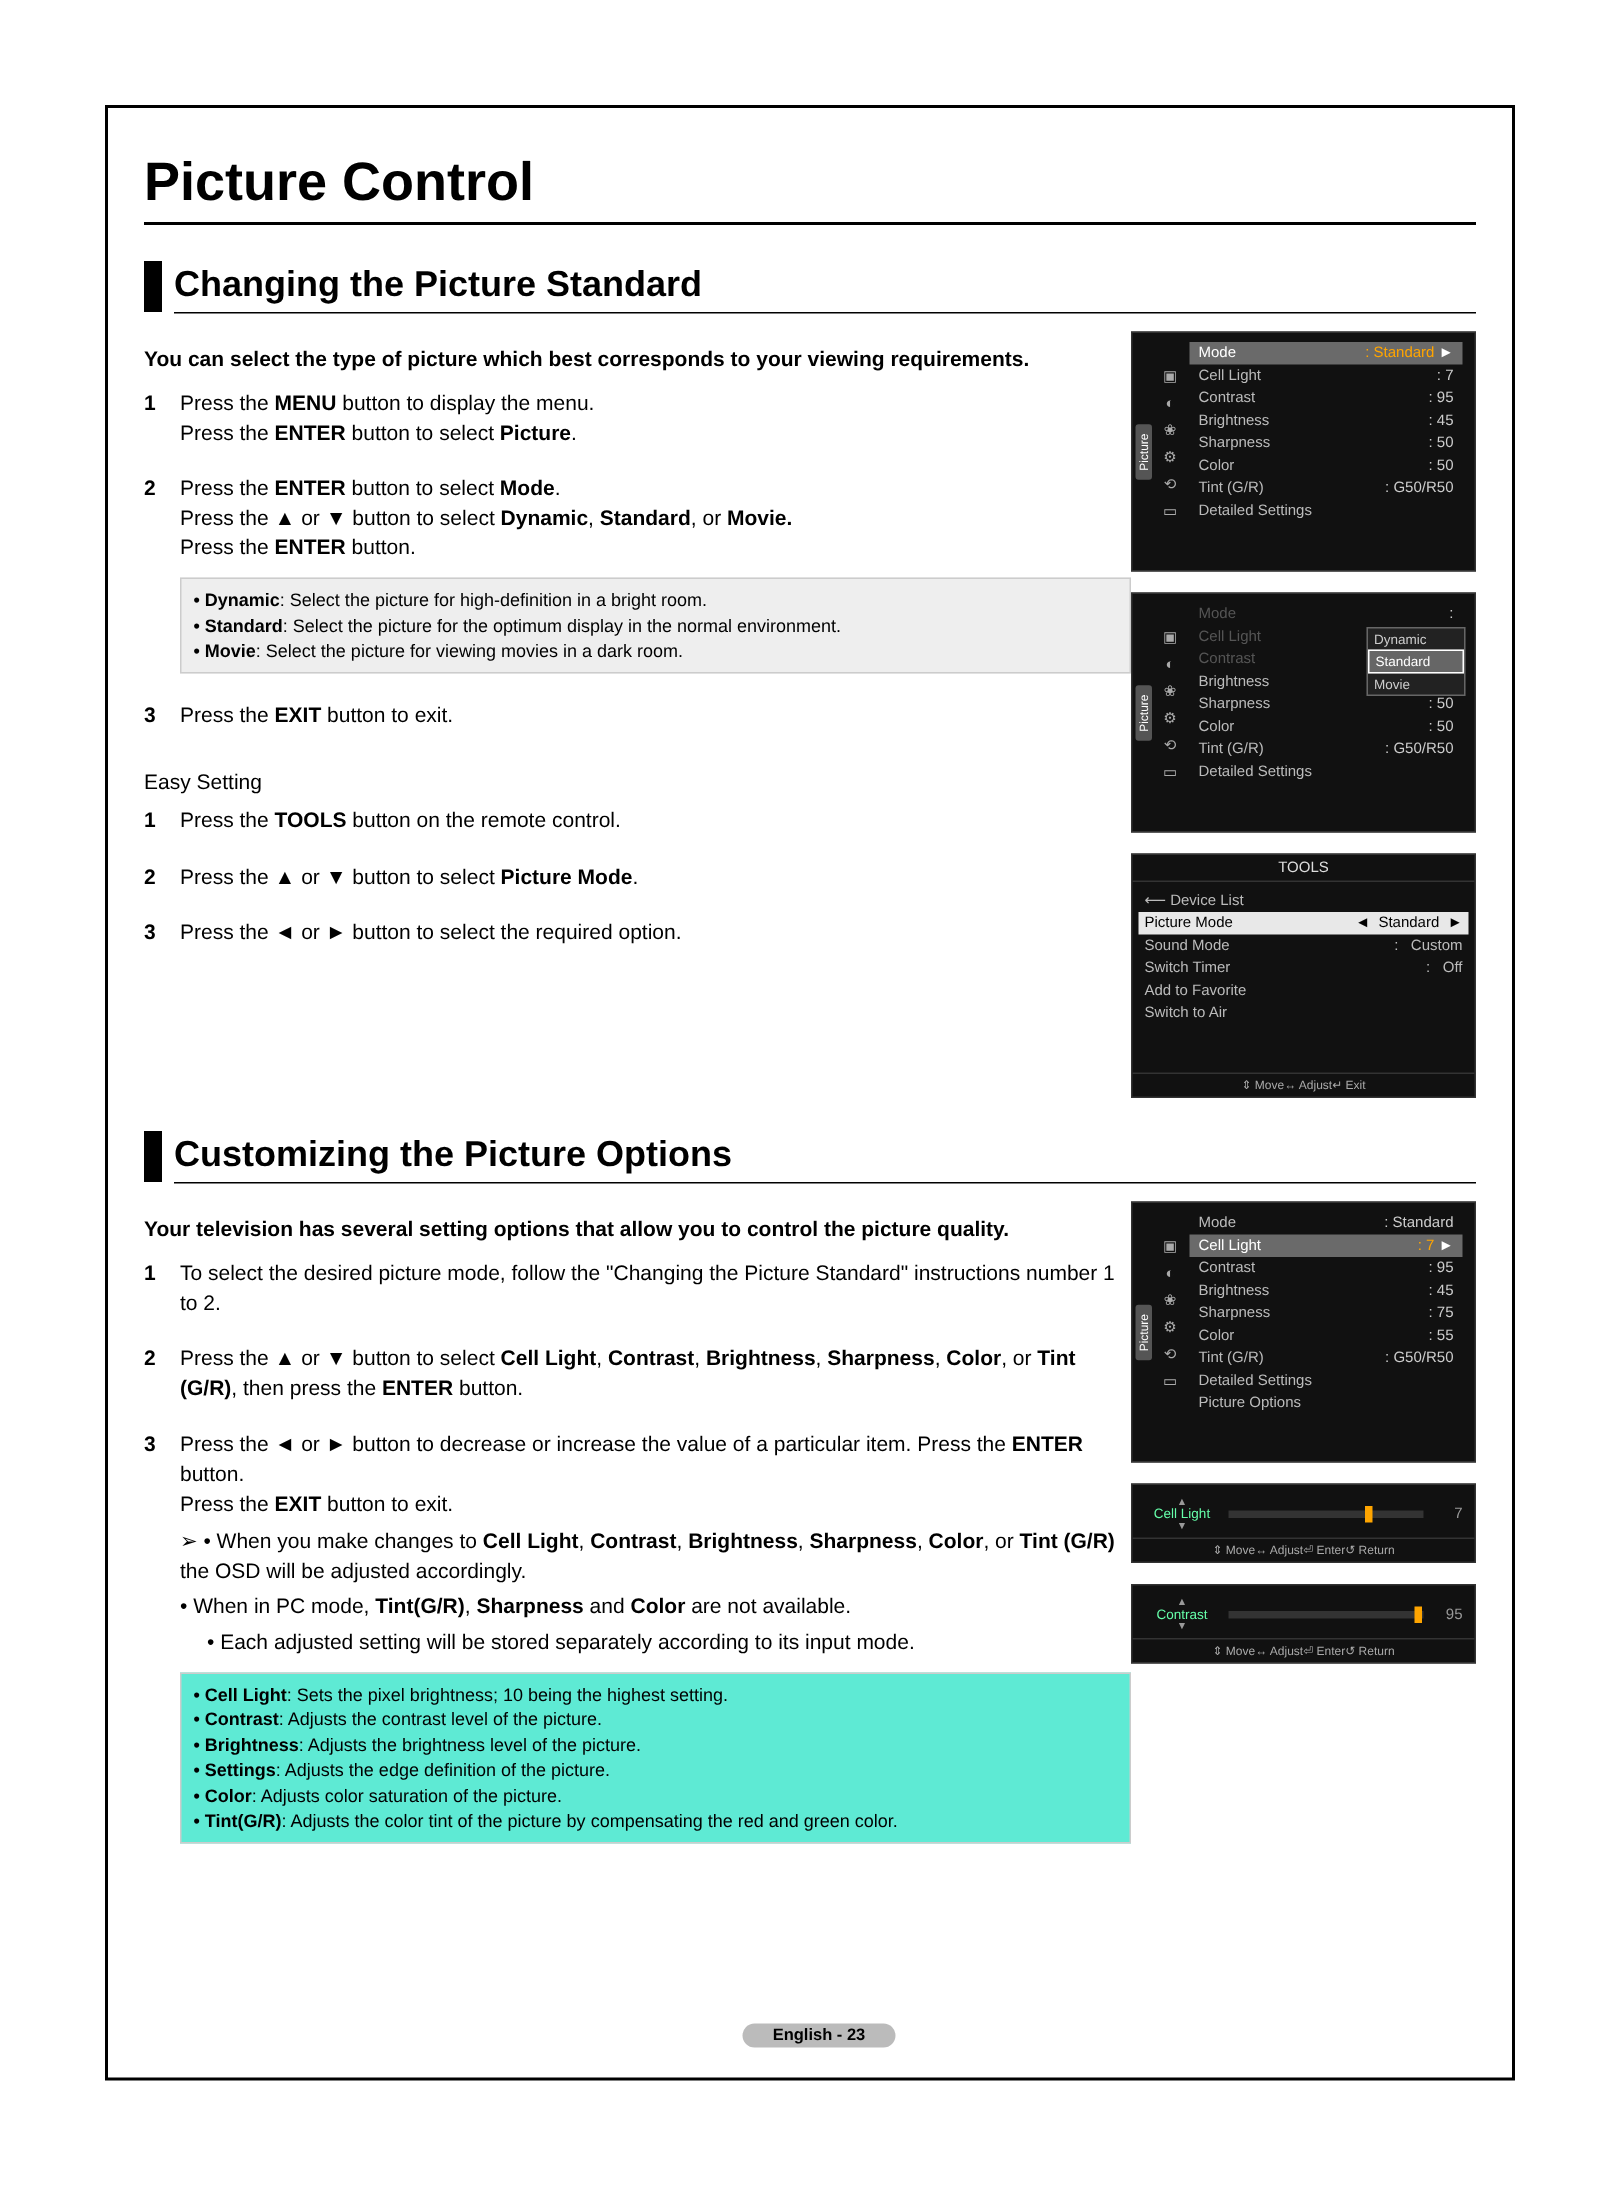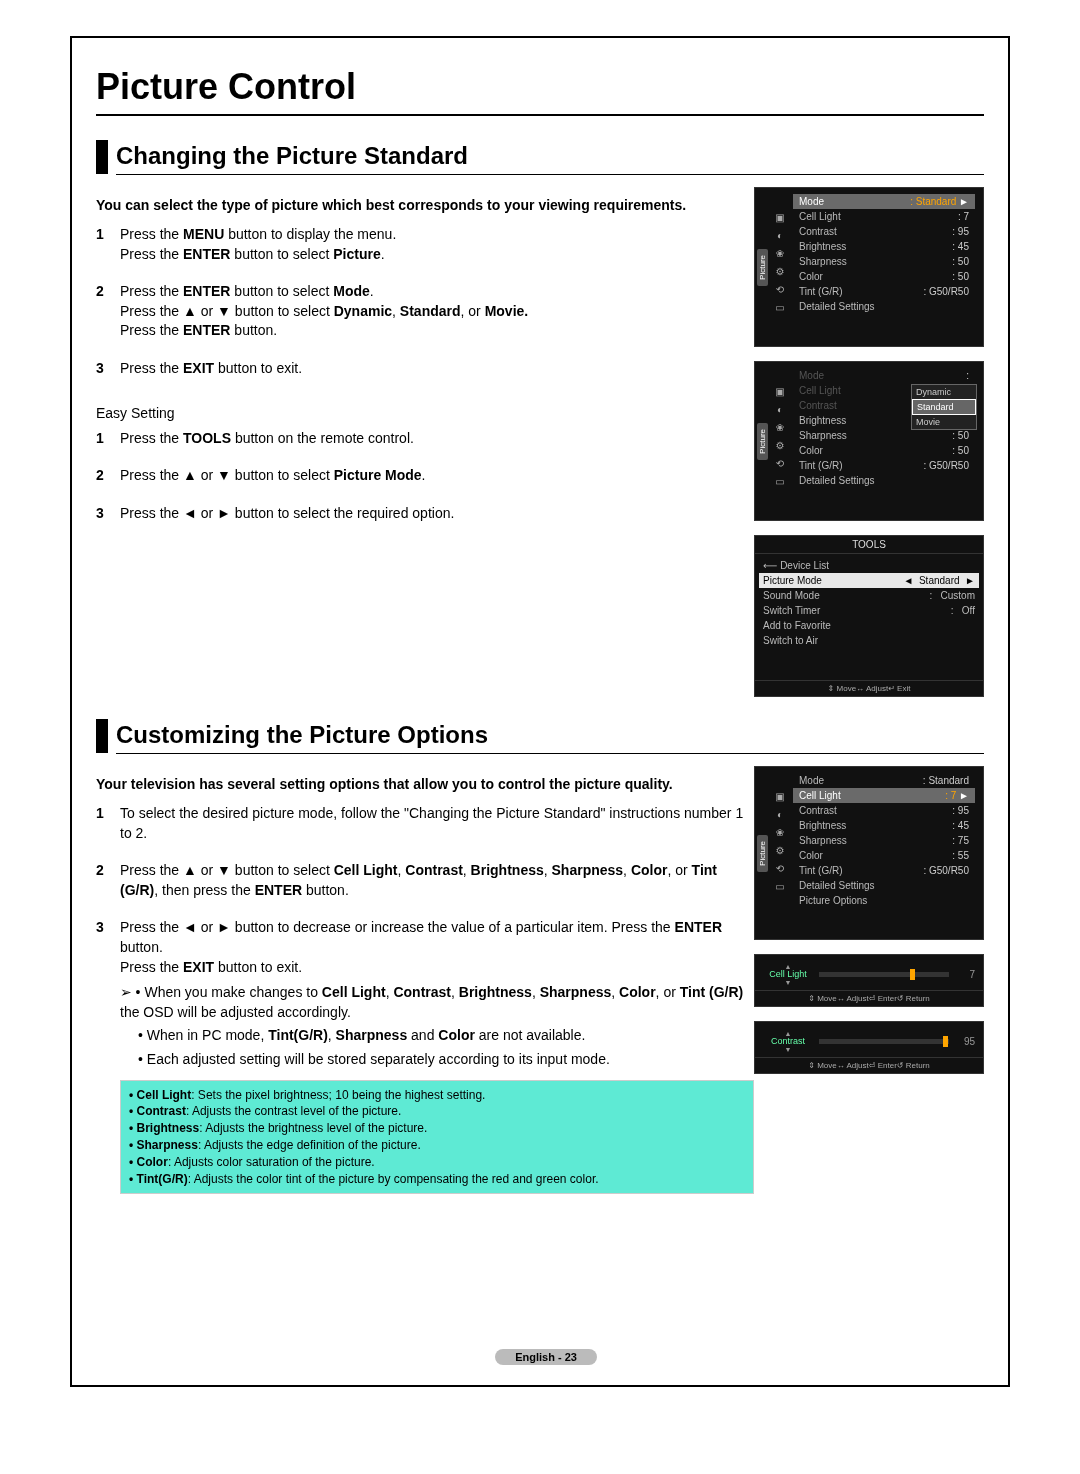--- a/index.html
+++ b/index.html
@@ -1,16 +1,16 @@
 <!DOCTYPE html>
 <html><head>
 <meta charset="utf-8">
 <style>
 html,body{margin:0;padding:0;background:#fff;font-family:Arial,Helvetica,sans-serif;color:#000}
-.page{width:1080px;height:1427px;position:relative;box-sizing:border-box;padding:36px 70px 40px 70px}
+.page{width:1080px;height:1427px;position:relative;box-sizing:border-box;padding:70px 70px 40px 70px}
 .outer-border{border:2px solid #000;width:100%;height:100%;box-sizing:border-box;padding:28px 24px 20px 24px;position:relative}
 .page-title{font-size:36px;font-weight:bold;border-bottom:2px solid #000;padding-bottom:6px;margin-bottom:24px}
 .section{display:flex;align-items:flex-start;margin-bottom:12px}
 .sec-bar{width:12px;background:#000;margin-right:8px}
 .sec-head{font-size:24px;font-weight:bold;border-bottom:1px solid #000;padding-bottom:4px;flex:1;padding-top:2px}
 .two-col{display:flex;}
 .left{flex:1;min-width:0}
 .right{width:230px;flex-shrink:0}
 .intro{font-weight:bold;font-size:14px;margin:10px 0 12px 0}
 ol.steps{list-style:none;padding:0;margin:0}
@@ -71,20 +71,25 @@
 <ol class="steps">
 <li>
               <span class="num">1</span>
   <span class="body">Press the <b>MENU</b> button to display the menu.<br>Press the <b>ENTER</b> button to select <b>Picture</b>.</span>
             </li>
 <li>
               <span class="num">2</span>
   <span class="body">Press the <b>ENTER</b> button to select <b>Mode</b>.<br>
   Press the ▲ or ▼ button to select <b>Dynamic</b>, <b>Standard</b>, or <b>Movie.</b><br>
   Press the <b>ENTER</b> button.
+    <div class="sub-box">
+      <b>• Dynamic</b>: Select the picture for high-definition in a bright room.<br>
+      <b>• Standard</b>: Select the picture for the optimum display in the normal environment.<br>
+      <b>• Movie</b>: Select the picture for viewing movies in a dark room.
+    </div>
   </span>
             </li>
 <li>
               <span class="num">3</span>
   <span class="body">Press the <b>EXIT</b> button to exit.</span>
             </li>
 </ol>
 
 <div class="easy-title">Easy Setting</div>
 <ol class="steps">
@@ -254,27 +259,27 @@
 <li>
               <span class="num">2</span>
               <span class="body">Press the ▲ or ▼ button to select <b>Cell Light</b>, <b>Contrast</b>, <b>Brightness</b>, <b>Sharpness</b>, <b>Color</b>, or <b>Tint (G/R)</b>, then press the <b>ENTER</b> button.</span>
             </li>
 <li>
               <span class="num">3</span>
               <span class="body">
   Press the ◄ or ► button to decrease or increase the value of a particular item. Press the <b>ENTER</b> button.<br>
   Press the <b>EXIT</b> button to exit.<br>
   <div style="margin-top:6px">➢ • When you make changes to <b>Cell Light</b>, <b>Contrast</b>, <b>Brightness</b>, <b>Sharpness</b>, <b>Color</b>, or <b>Tint (G/R)</b> the OSD will be adjusted accordingly.</div>
-  <div style="margin-left:18px;margin-top:4px">• When in PC mode, <b>Tint(G/R)</b>, <b>Sharpness</b> and <b>Color</b> are not available.</div>
+  <div style="margin-top:4px">• When in PC mode, <b>Tint(G/R)</b>, <b>Sharpness</b> and <b>Color</b> are not available.</div>
   <div style="margin-left:18px;margin-top:4px">• Each adjusted setting will be stored separately according to its input mode.</div>
   <div class="notes-box">
     <b>• Cell Light</b>: Sets the pixel brightness; 10 being the highest setting.<br>
     <b>• Contrast</b>: Adjusts the contrast level of the picture.<br>
     <b>• Brightness</b>: Adjusts the brightness level of the picture.<br>
-    <b>• Sharpness</b>: Adjusts the edge definition of the picture.<br>
+    <b>• Settings</b>: Adjusts the edge definition of the picture.<br>
     <b>• Color</b>: Adjusts color saturation of the picture.<br>
     <b>• Tint(G/R)</b>: Adjusts the color tint of the picture by compensating the red and green color.
   </div>
 </span>
             </li>
 </ol>
 </div>
 
 <div class="right">
 

